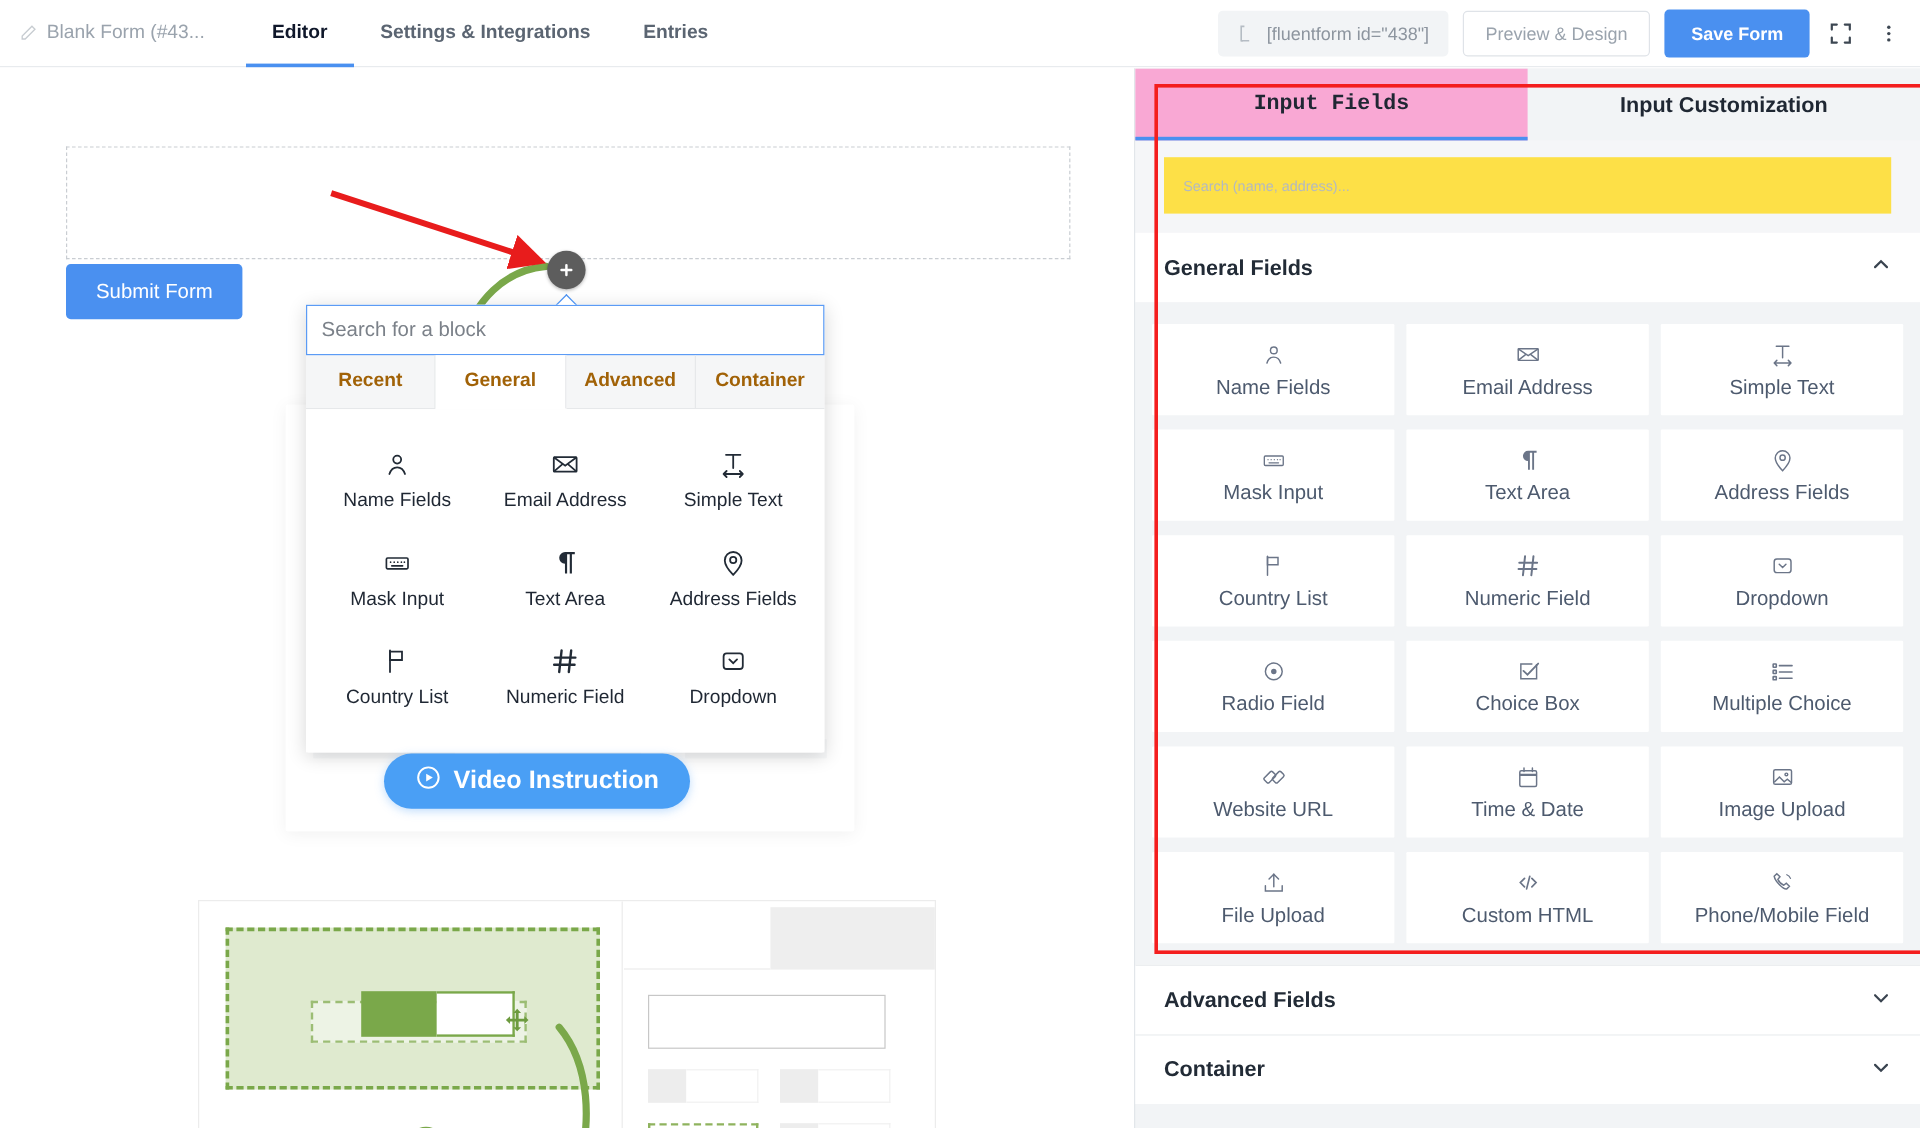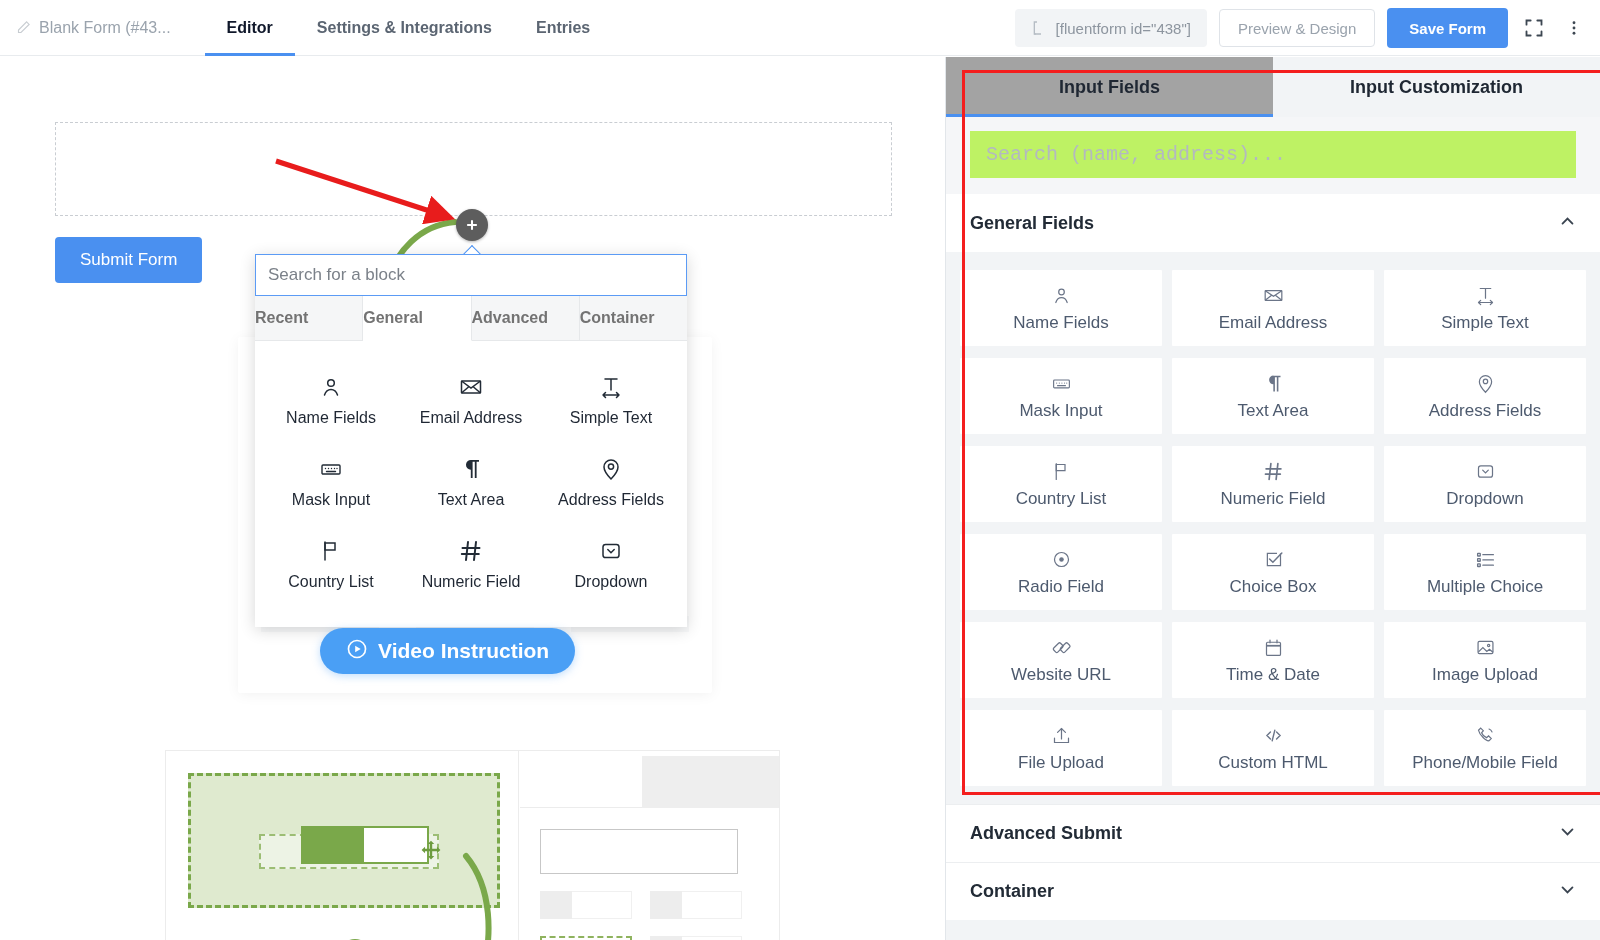--- a/index.html
+++ b/index.html
@@ -64,21 +64,21 @@
   
   .canvas {
     position: absolute; left: 0; top: 57px; width: 944px; height: 883px;
     background: #fff; overflow: hidden;
   }
   .drop-area {
     position: absolute; left: 55px; top: 65px; width: 837px; height: 94px;
     border: 1px dashed #c9cdd2;
   }
   .submit-btn {
-    position: absolute; left: 55px; top: 180px;
+    position: absolute; left: 55px; top: 163px;
     background: #4a90f0; color: #fff; border: none; border-radius: 4px;
     padding: 13px 25px; font-size: 17px; cursor: pointer;
     font-family: "Liberation Sans", sans-serif;
   }
   
   .ghost-panel {
     position: absolute; left: 238px; top: 280px; width: 474px; height: 356px;
     background: #fff; box-shadow: 0 2px 14px rgba(0,0,0,0.10); border-radius: 2px;
     opacity: .55;
   }
@@ -119,22 +119,22 @@
     transform: rotate(45deg);
   }
   .popup-search {
     width: 432px; height: 42px; border: 1px solid #5b9bf5; background: #fff;
     padding: 0 12px; font-size: 17px; color: #6b7178; outline: none;
     font-family: "Liberation Sans", sans-serif;
   }
   .popup-search::placeholder { color: #7b8189; }
   .popup-tabs { display: flex; background: #f5f6f7; border-bottom: 1px solid #e6e8ea; }
   .popup-tab {
-    flex: 1; padding: 13px 0; font-size: 16px;
-    font-weight: bold; color: #737373; cursor: pointer;
+    flex: 1; text-align: center; padding: 13px 0; font-size: 16px;
+    font-weight: bold; color: #a16207; cursor: pointer;
     border-right: 1px solid #e6e8ea;
   }
   .popup-tab:last-child { border-right: none; }
   .popup-tab.active { background: #fff; border-bottom: 1px solid #fff; margin-bottom: -1px; }
   .popup-grid {
     display: grid; grid-template-columns: repeat(3, 1fr);
     padding: 18px 6px 22px 6px; background: #fff;
   }
   .popup-item {
     display: flex; flex-direction: column; align-items: center;
@@ -195,30 +195,30 @@
   .sidebar {
     position: absolute; left: 945px; top: 57px; width: 655px; height: 883px;
     background: #f2f4f6; border-left: 1px solid #e2e6ea; overflow: hidden;
   }
   .sb-tabs { display: flex; height: 60px; background: #f2f4f6; }
   .sb-tab {
     flex: 1; display: flex; align-items: center; justify-content: center;
     font-size: 18px; font-weight: bold; color: #1f2733; cursor: pointer;
     position: relative;
   }
-  .sb-tab.active { background: #a3a3a3; }
+  .sb-tab.active { background: #f9a8d4; font-family: Liberation Mono, monospace; }
   .sb-tab.active::after {
     content: ""; position: absolute; left: 0; right: 0; bottom: 0; height: 3px;
     background: #4a90f0;
   }
   .sb-searchwrap { background: #f5f6f8; padding: 14px 24px 16px 24px; }
   .sb-search {
-    width: 100%; height: 47px; background: #bef264; border: none; outline: none;
-    padding: 0 16px; font-size: 20px; color: #6b7178;
-    font-family: Liberation Mono, monospace;
+    width: 100%; height: 47px; background: #fde047; border: none; outline: none;
+    padding: 0 16px; font-size: 12px; color: #6b7178;
+    font-family: Liberation Sans, sans-serif;
   }
   .sb-search::placeholder { color: #b3b9c0; }
   .sb-section-head {
     background: #fff; height: 58px; display: flex; align-items: center;
     justify-content: space-between; padding: 0 24px; cursor: pointer;
   }
   .sb-section-head .t { font-size: 18px; font-weight: bold; color: #222b36; }
   .sb-grid {
     display: grid; grid-template-columns: repeat(3, 1fr);
     gap: 12px 10px; padding: 18px 14px 18px 14px; background: #f2f4f6;
@@ -703,21 +703,21 @@
           <svg width="21" height="21" viewBox="0 0 24 24" fill="none" stroke="#6b7588" stroke-width="1.4" stroke-linecap="round">
             <path d="M6.5 3.5l3 3-2 2.4c1 2.4 3.2 4.6 5.6 5.6l2.4-2 3 3-2.4 2.4C13 19 5 11 4 6z"></path>
             <path d="M16 4.5c1.6.6 2.9 1.9 3.5 3.5" stroke-width="1.2"></path>
           </svg>
         </span>
         <span class="si-label">Phone/Mobile Field</span>
       </div>
     </div>
 
     <div class="sb-accordion">
-      <span class="t">Advanced Submit</span>
+      <span class="t">Advanced Fields</span>
       <span class="chev">
         <svg width="17" height="17" viewBox="0 0 24 24" fill="none" stroke="#3a4450" stroke-width="2.6" stroke-linecap="round">
           <path d="M5 9l7 7 7-7"></path>
         </svg>
       </span>
     </div>
 
     <div class="sb-accordion">
       <span class="t">Container</span>
       <span class="chev">

